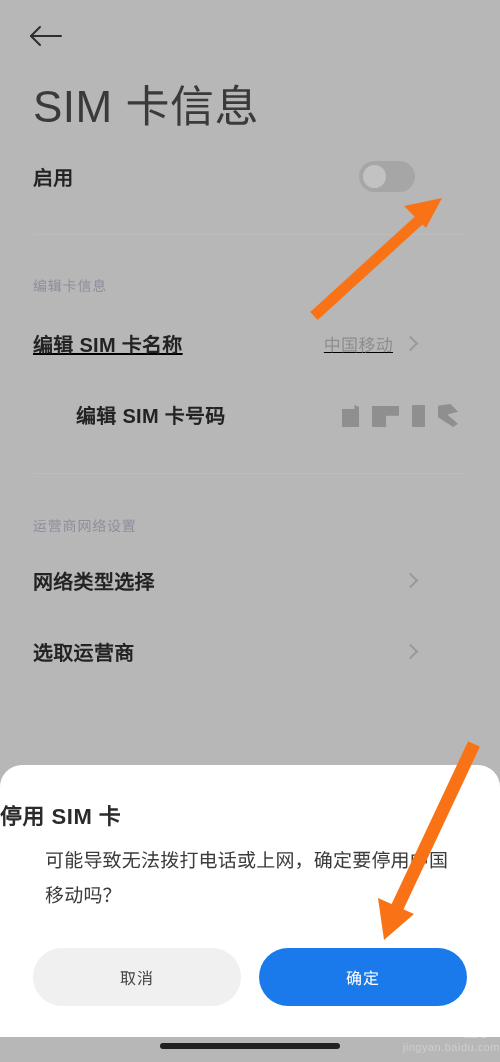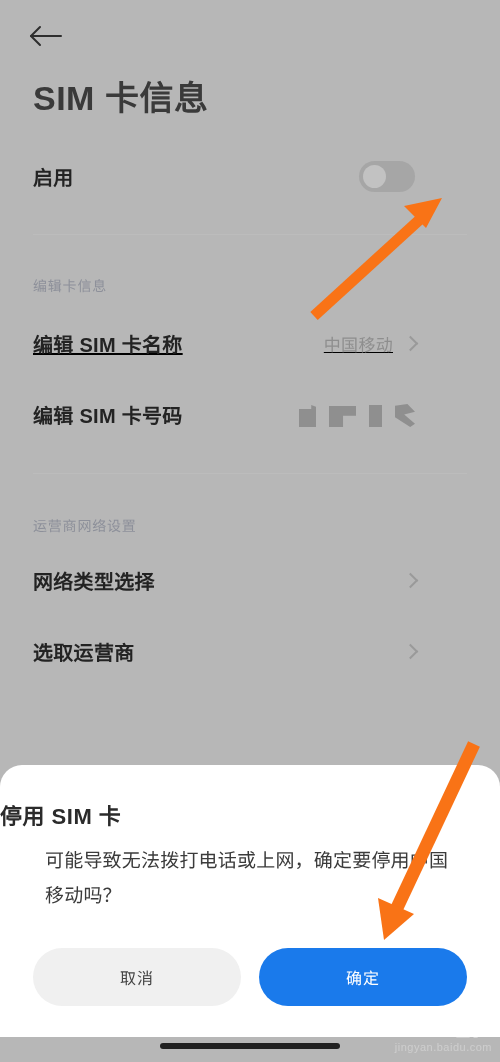--- a/index.html
+++ b/index.html
@@ -41,22 +41,22 @@
     display: flex;
     align-items: center;
     justify-content: flex-start;
   }
   #back-button svg { display: block; }
 
   #page-title {
     position: absolute;
     left: 33px;
     top: 71px;
-    font-size: 34px;
-    font-weight: 700;
+    font-size: 44px;
+    font-weight: 400;
     letter-spacing: 0.5px;
     color: #3a3a3a;
     white-space: nowrap;
   }
 
   
   .row {
     position: absolute;
     left: 0;
     width: 448px;
@@ -225,21 +225,21 @@
     left: 0;
     top: 0;
     width: 500px;
     height: 1062px;
     pointer-events: none;
   }
 
   
   #watermark {
     position: absolute;
-    right: 8px;
+    right: 0;
     bottom: 8px;
     width: 128px;
     text-align: right;
     opacity: 0.5;
   }
   #watermark-logo {
     font-size: 21px;
     font-weight: 700;
     color: #ffffff;
     letter-spacing: 0.5px;
@@ -295,21 +295,21 @@
     <div class="section-header" style="top:275px;">编辑卡信息</div>
 
     <div class="row" style="top:317px;text-decoration:underline;">
       <span class="row-label">编辑 SIM 卡名称</span>
       <span class="row-right">
         <span class="row-value">中国移动</span>
         <span class="chevron"></span>
       </span>
     </div>
 
-    <div class="row" style="top:388px;">
+    <div class="row" style="top:388px;margin-left:43px;">
       <span class="row-label">编辑 SIM 卡号码</span>
       <span class="row-right">
         <span id="sim-number-value">
           <i class="g1"></i>
           <i class="g2"></i>
           <i class="g3"></i>
           <i class="g4"></i>
         </span>
       </span>
     </div>

